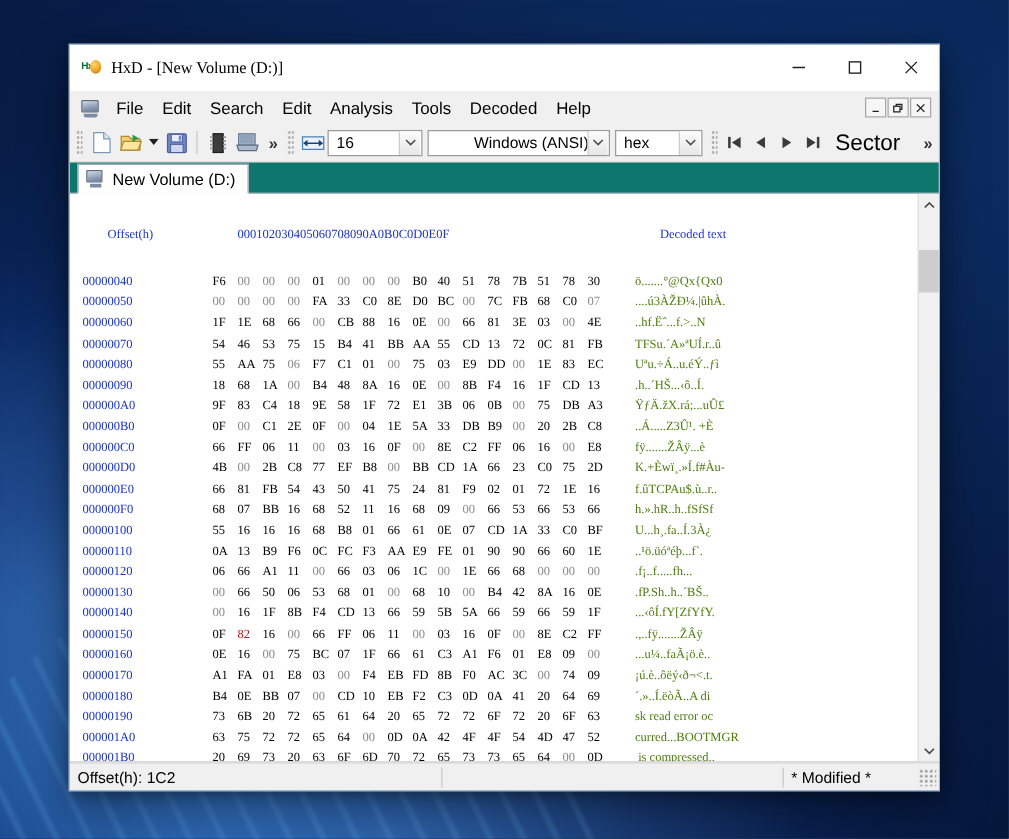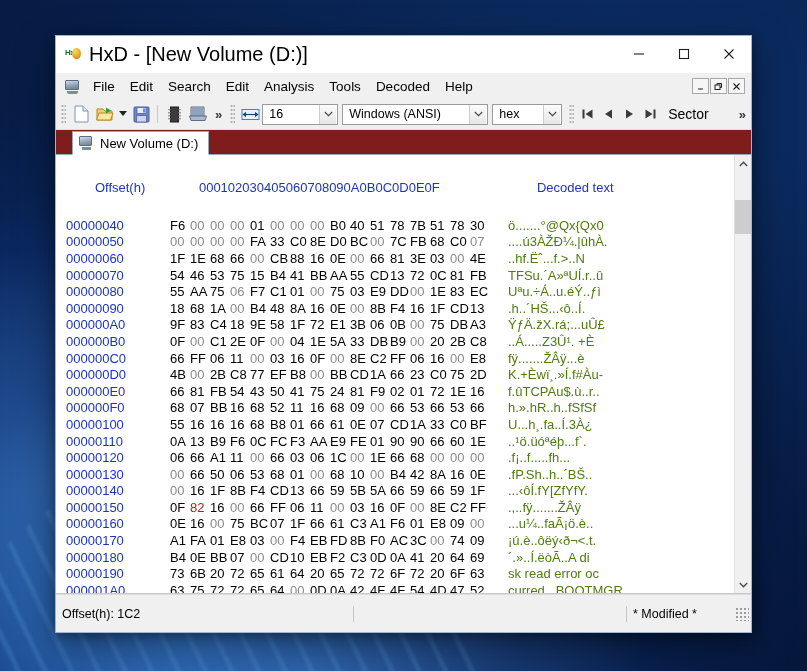--- a/index.html
+++ b/index.html
@@ -66,21 +66,21 @@
     position:absolute; left:0; top:2px;
     font-size: 8px; font-weight: bold; color: #0b6b2e;
     font-family: "Liberation Sans", sans-serif; letter-spacing: -0.5px;
   }
   .app-icon .dot {
     position:absolute; right:0; top:2px;
     width: 9px; height: 11px; border-radius: 50%;
     background: radial-gradient(circle at 35% 32%, #ffd76a 0%, #e8a020 60%, #b36f05 100%);
   }
   .title-text {
-    font-size: 20px; color: #000; white-space: nowrap;
+    font-size: 13px; color: #000; white-space: nowrap; font-family: Liberation Serif, serif;
   }
   .win-buttons { margin-left: auto; display: flex; height: 37px; }
   .win-btn {
     width: 45px; height: 37px;
     display: flex; align-items: center; justify-content: center;
     font-size: 13px; color: #202020;
   }
   .win-btn svg { display:block; }
 
   
@@ -154,36 +154,36 @@
     flex: 1 1 auto; white-space: nowrap; overflow: hidden;
   }
   .combo .arrow {
     width: 17px; height: 19px; margin: 0 1px 0 0;
     background: linear-gradient(#fbfbfb,#e7e7e7);
     border-left: 1px solid #cdcdcd;
     display:flex; align-items:center; justify-content:center;
     color:#555; font-size:8px;
   }
   .combo-bytes { width: 76px; }
-  .combo-enc   { width: 146px; }
+  .combo-enc   { width: 146px; padding-left: 30px; }
   .combo-base  { width: 70px; }
   .nav-btn {
     width: 21px; height: 22px;
     display:flex; align-items:center; justify-content:center;
     flex: 0 0 auto; color:#3b3b3b;
   }
-  .sector-label { font-size: 14px; color:#000; margin-left: 7px; white-space: nowrap; }
+  .sector-label { font-size: 18px; color:#000; margin-left: 7px; white-space: nowrap; }
 
   
   .tabstrip {
-    height: 25px; background: #7f1d1d;
+    height: 25px; background: #0f766e;
     display: flex; align-items: flex-end;
     flex: 0 0 auto;
     border-bottom: 1px solid #9aa7b4;
-    padding-left: 16px;
+    padding-left: 6px;
   }
   .tab {
     height: 24px;
     background: #ffffff;
     border: 1px solid #9aa7b4; border-bottom: 1px solid #fff;
     display: flex; align-items: center;
     padding: 0 10px 0 6px;
     font-size: 13px; color:#000;
     position: relative; top: 1px;
   }
@@ -204,22 +204,22 @@
     flex: 1 1 auto;
     background: #ffffff;
     display: flex;
     overflow: hidden;
     position: relative;
     border-bottom: 1px solid #c9c9c9;
   }
   .hexpane {
     flex: 1 1 auto;
     padding: 8px 0 0 10px;
-    font-family: Liberation Sans, sans-serif;
-    font-size: 13px;
+    font-family: Liberation Serif, serif;
+    font-size: 10px;
     line-height: 16.6px;
     color: #000;
     overflow: hidden;
     position: relative;
   }
   .hdr-row { color: #1b34c4; white-space: pre; margin-bottom: 5px; }
   .row { white-space: pre; display: flex; }
   .off {
     color: #1b34c4; width: 104px; flex: 0 0 auto;
   }
@@ -245,21 +245,21 @@
     background:#f0f0f0;
   }
   .vscroll .track { flex:1 1 auto; position: relative; }
   .vscroll .thumb {
     position: absolute; left:0; width: 17px;
     background: #cdcdcd;
   }
 
   
   .statusbar {
-    height: 38px; background:#f0f0f0;
+    height: 22px; background:#f0f0f0;
     display:flex; align-items:center;
     flex:0 0 auto;
     font-size: 12.5px; color:#000;
     border-top: 1px solid #dcdcdc;
     text-align: right;
   }
   .sb-cell { height: 22px; display:flex; align-items:center; padding: 0 6px; }
   .sb-sep { width:1px; height:16px; background:#c6c6c6; }
   .sb-grip {
     margin-left:auto; width: 14px; height: 14px; margin-right: 2px;

